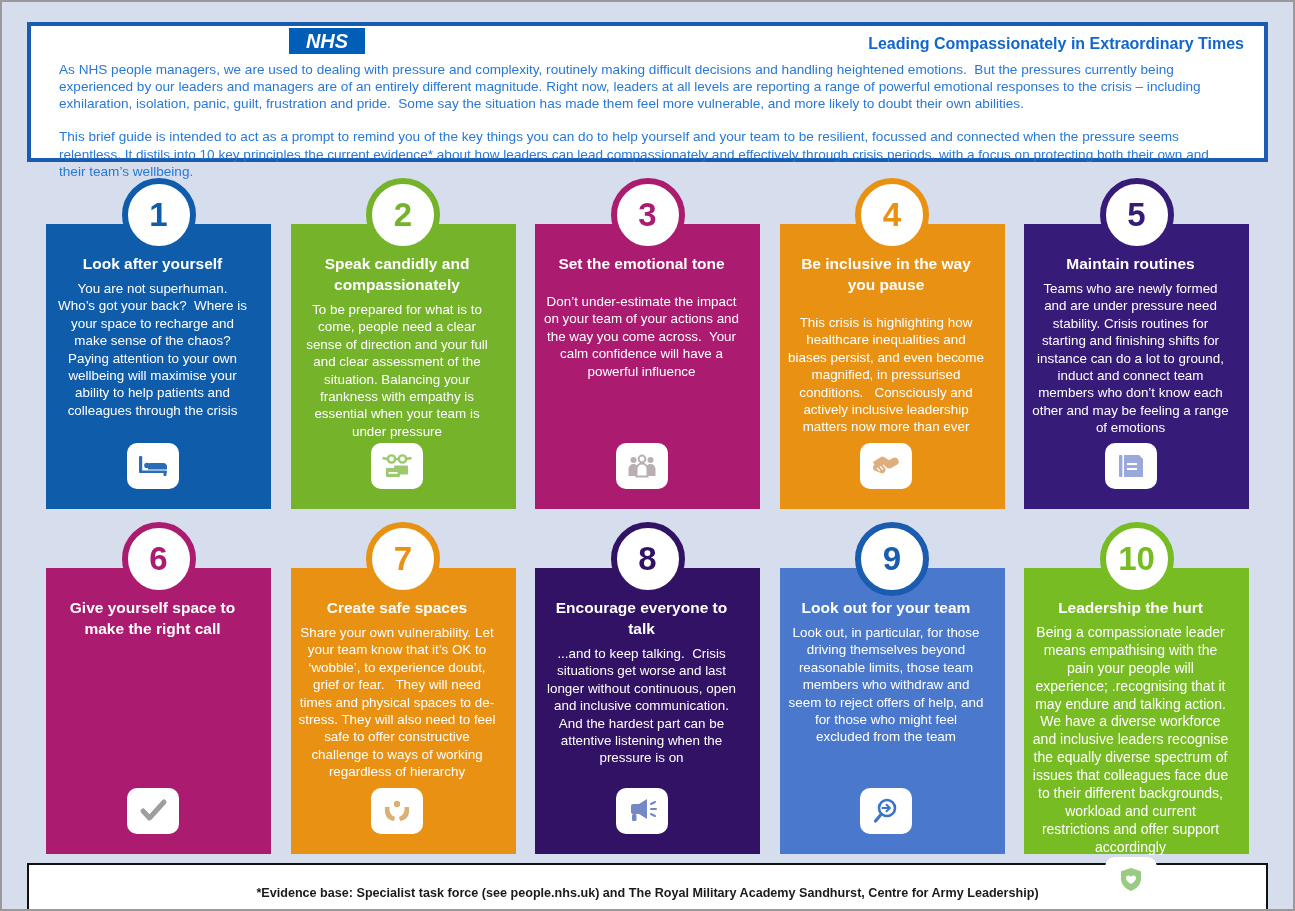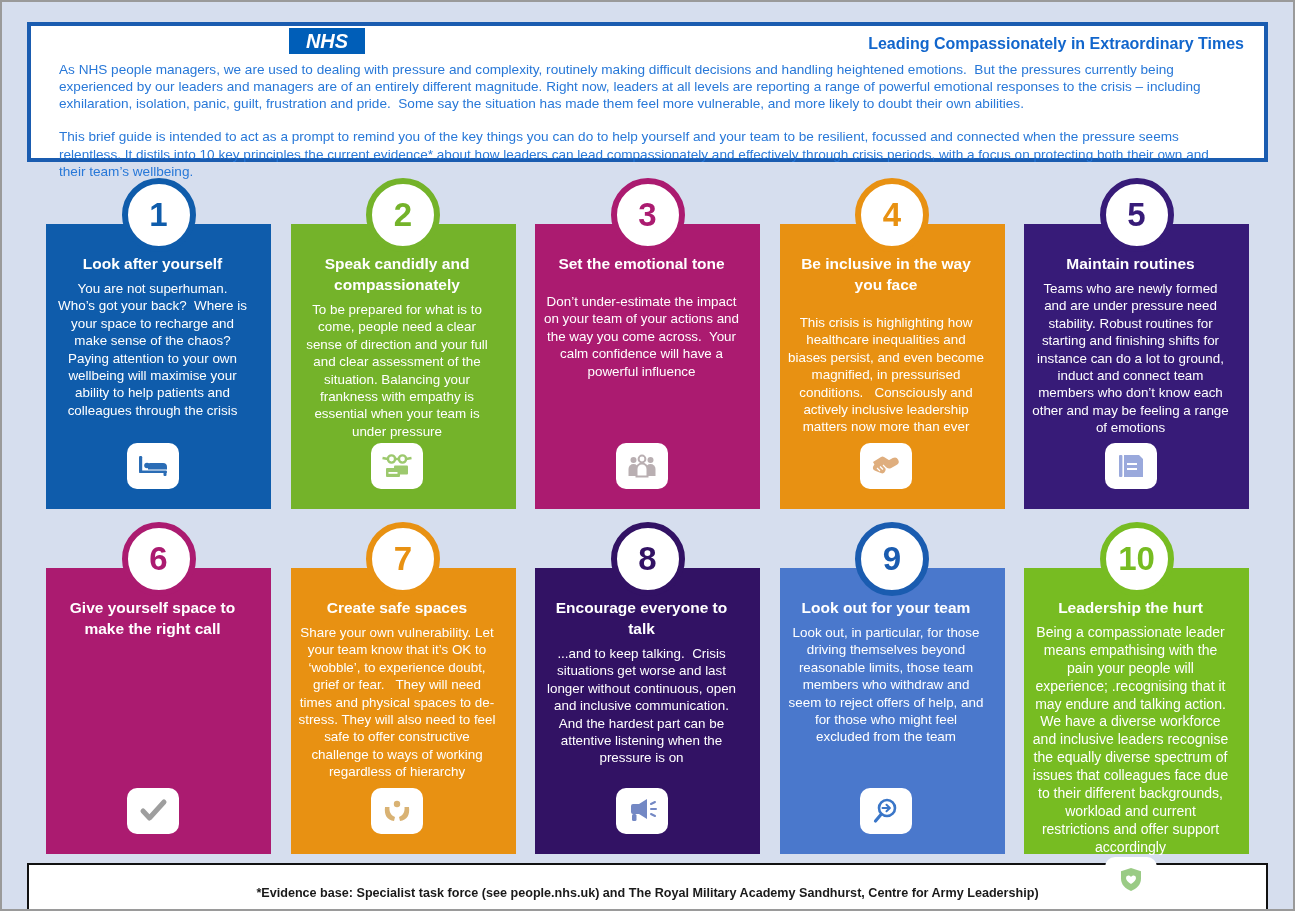--- a/index.html
+++ b/index.html
@@ -179,21 +179,21 @@
             <path d="M11.5 24.5 v-7.5 a5.5 5.5 0 0 1 11 0 v7.5 z"></path>
           </g>
         </svg>
       </div>
     </div>
   </div>
 
   <div class="card-col" style="--card: #E89112; --circle: #E89112; --glyph: #DFAE7E;">
     <div class="num-circle">4</div>
     <div class="card">
-      <div class="card-title">Be inclusive in the way you face</div>
+      <div class="card-title">Be inclusive in the way you pause</div>
       <div class="card-body gap">This crisis is highlighting how healthcare inequalities and biases persist, and even become magnified, in pressurised conditions.   Consciously and actively inclusive leadership matters now more than ever</div>
       <div class="spacer"></div>
       <div class="icon-tile">
         <svg width="34" height="28" viewBox="0 0 34 28">
           <g fill="var(--glyph,#DFAE7E)">
             <path d="M4 10 l8 -5 a3 3 0 0 1 3 0 l8 5 a10 10 0 0 1 -9.5 6 A10 10 0 0 1 4 10 z"></path>
             <rect x="16" y="7" width="14" height="8" rx="4" transform="rotate(-28 23 11)"></rect>
             <rect x="4" y="13" width="13" height="7" rx="3.5" transform="rotate(22 10 16)"></rect>
           </g>
           <g stroke="#fff" stroke-width="1.2">
@@ -201,21 +201,21 @@
           </g>
         </svg>
       </div>
     </div>
   </div>
 
   <div class="card-col" style="--card: #371B78; --circle: #371B78; --glyph: #9AA9DC;">
     <div class="num-circle">5</div>
     <div class="card">
       <div class="card-title">Maintain routines</div>
-      <div class="card-body">Teams who are newly formed and are under pressure need stability. Robust routines for starting and finishing shifts for instance can do a lot to ground, induct and connect team members who don’t know each other and may be feeling a range of emotions</div>
+      <div class="card-body">Teams who are newly formed and are under pressure need stability. Crisis routines for starting and finishing shifts for instance can do a lot to ground, induct and connect team members who don’t know each other and may be feeling a range of emotions</div>
       <div class="spacer"></div>
       <div class="icon-tile">
         <svg width="30" height="28" viewBox="0 0 30 28">
           <g fill="var(--glyph,#9AA9DC)">
             <rect x="3" y="3" width="3.4" height="22" rx="1"></rect>
             <path d="M8 3 h15 l4 4 v18 h-19 z"></path>
           </g>
           <g fill="#fff">
             <rect x="11" y="11" width="10" height="2"></rect>
             <rect x="11" y="16" width="10" height="2"></rect>

